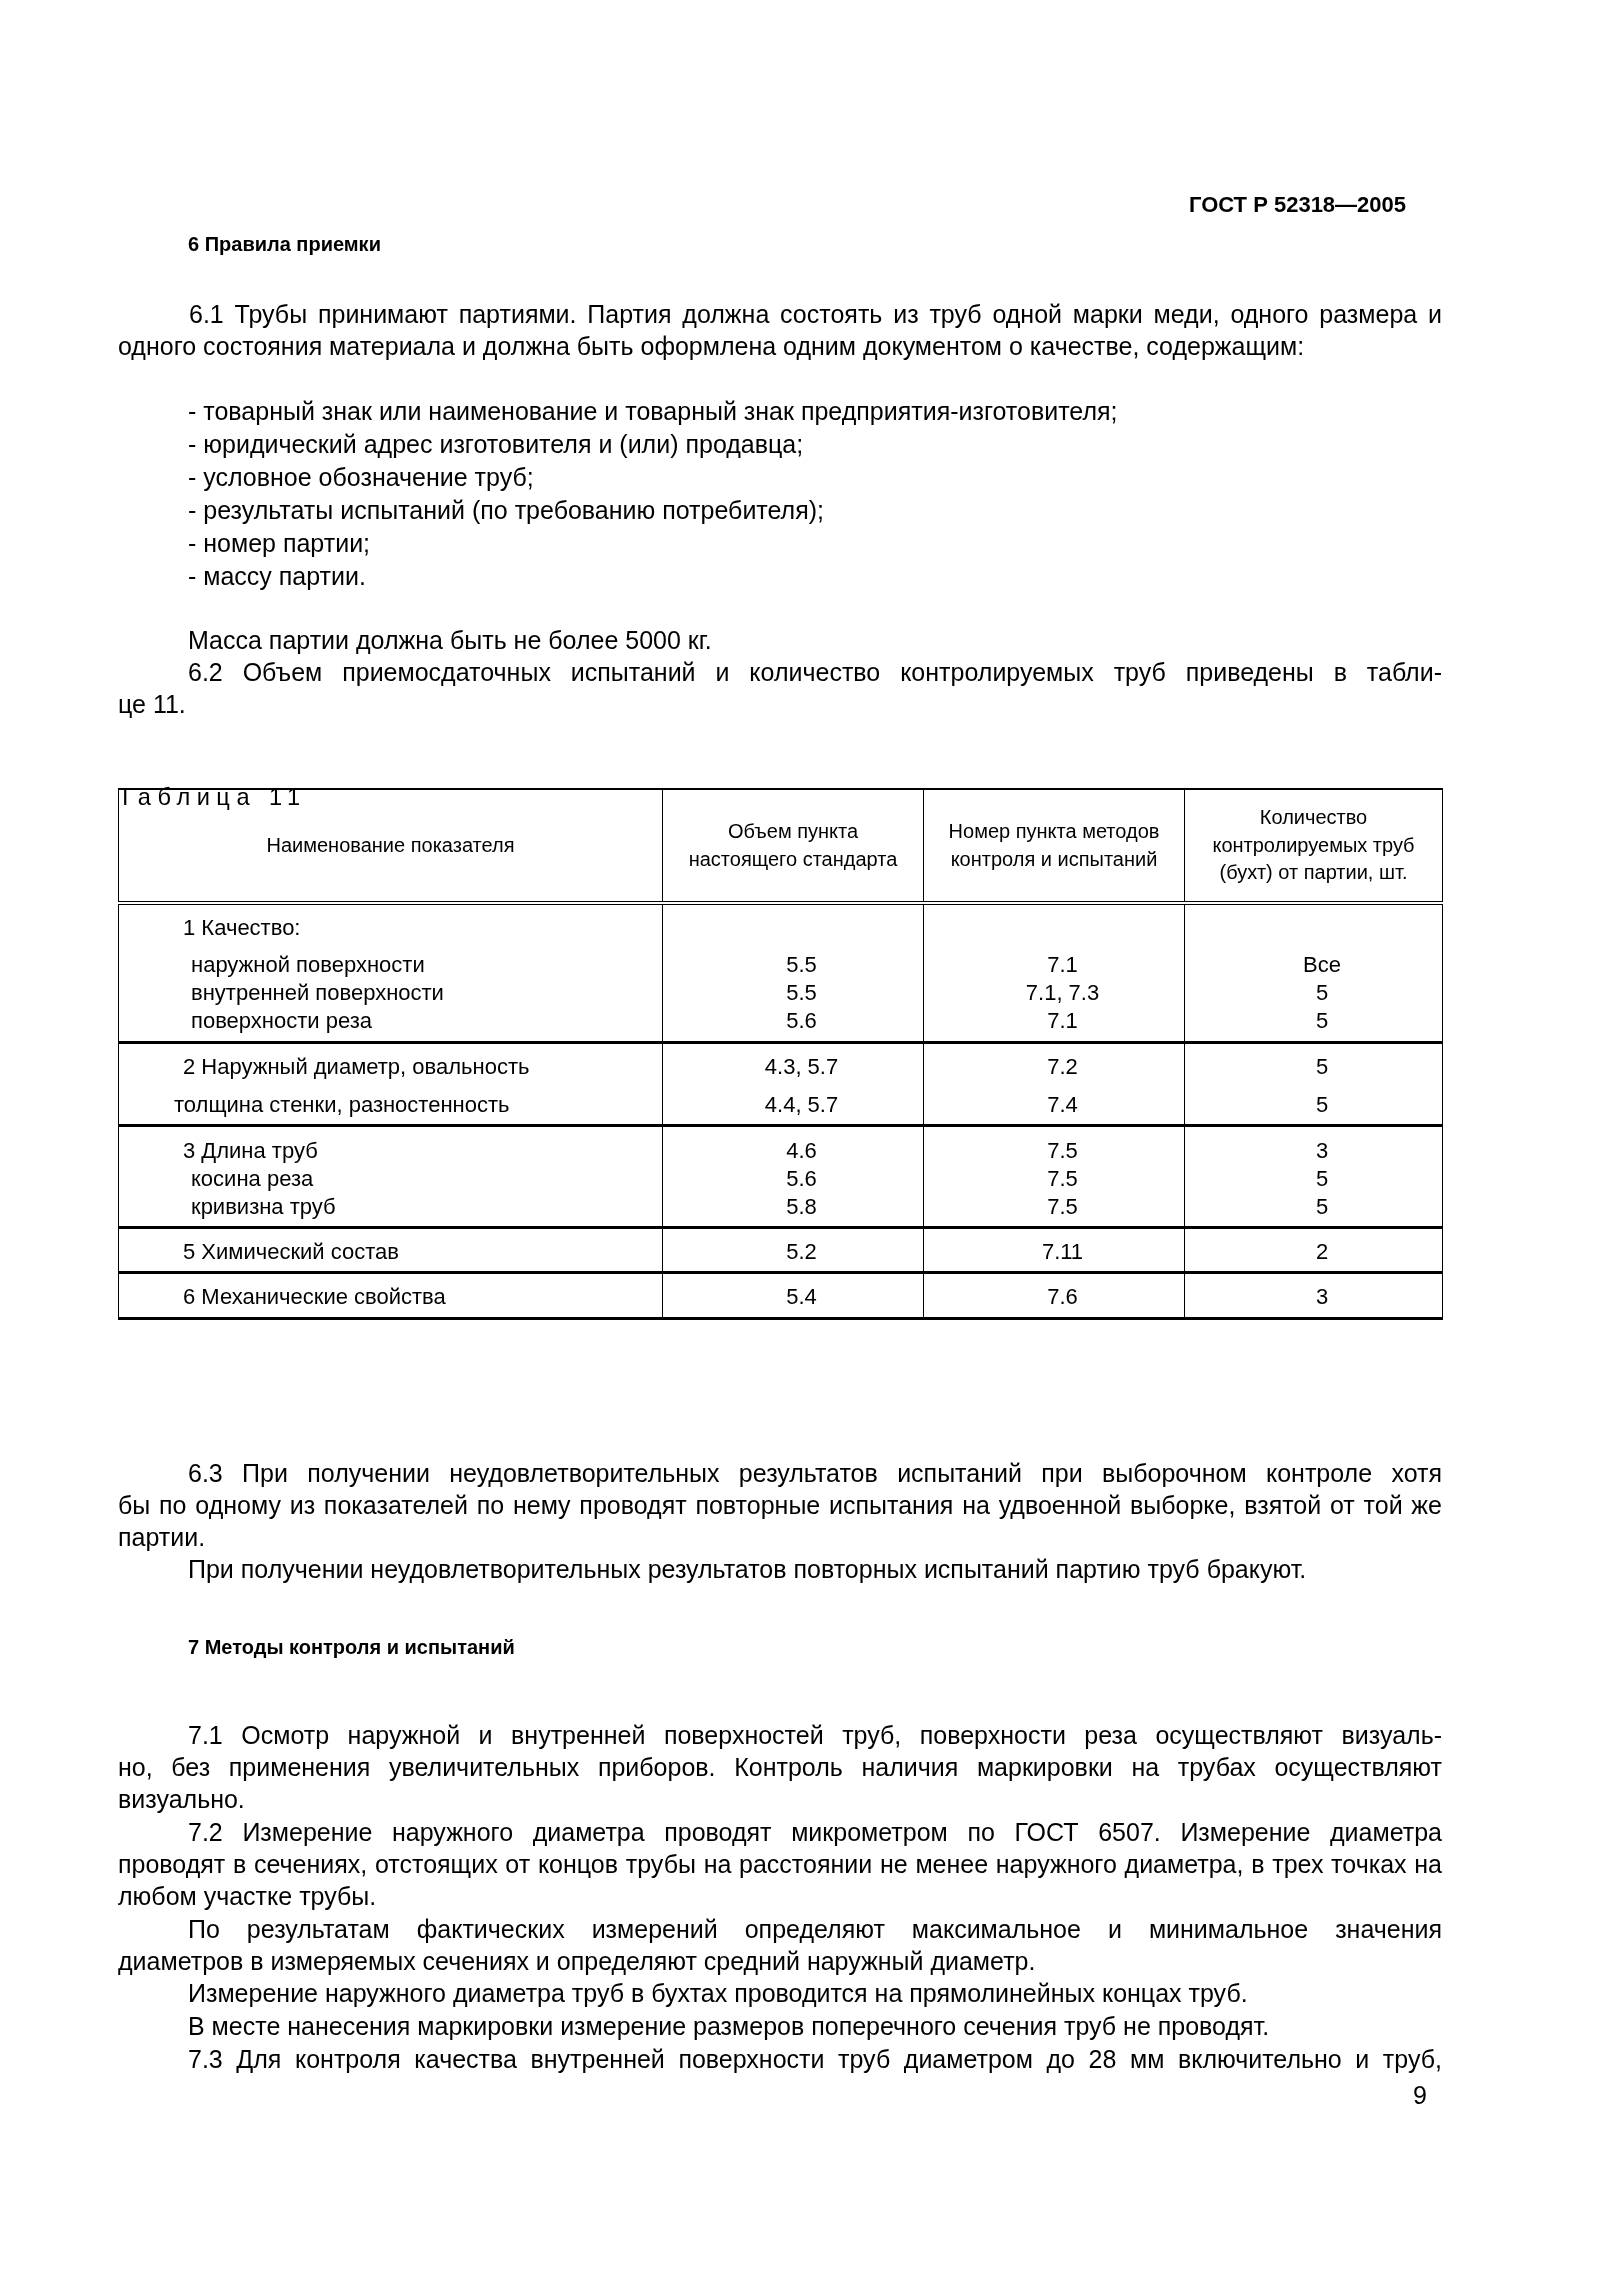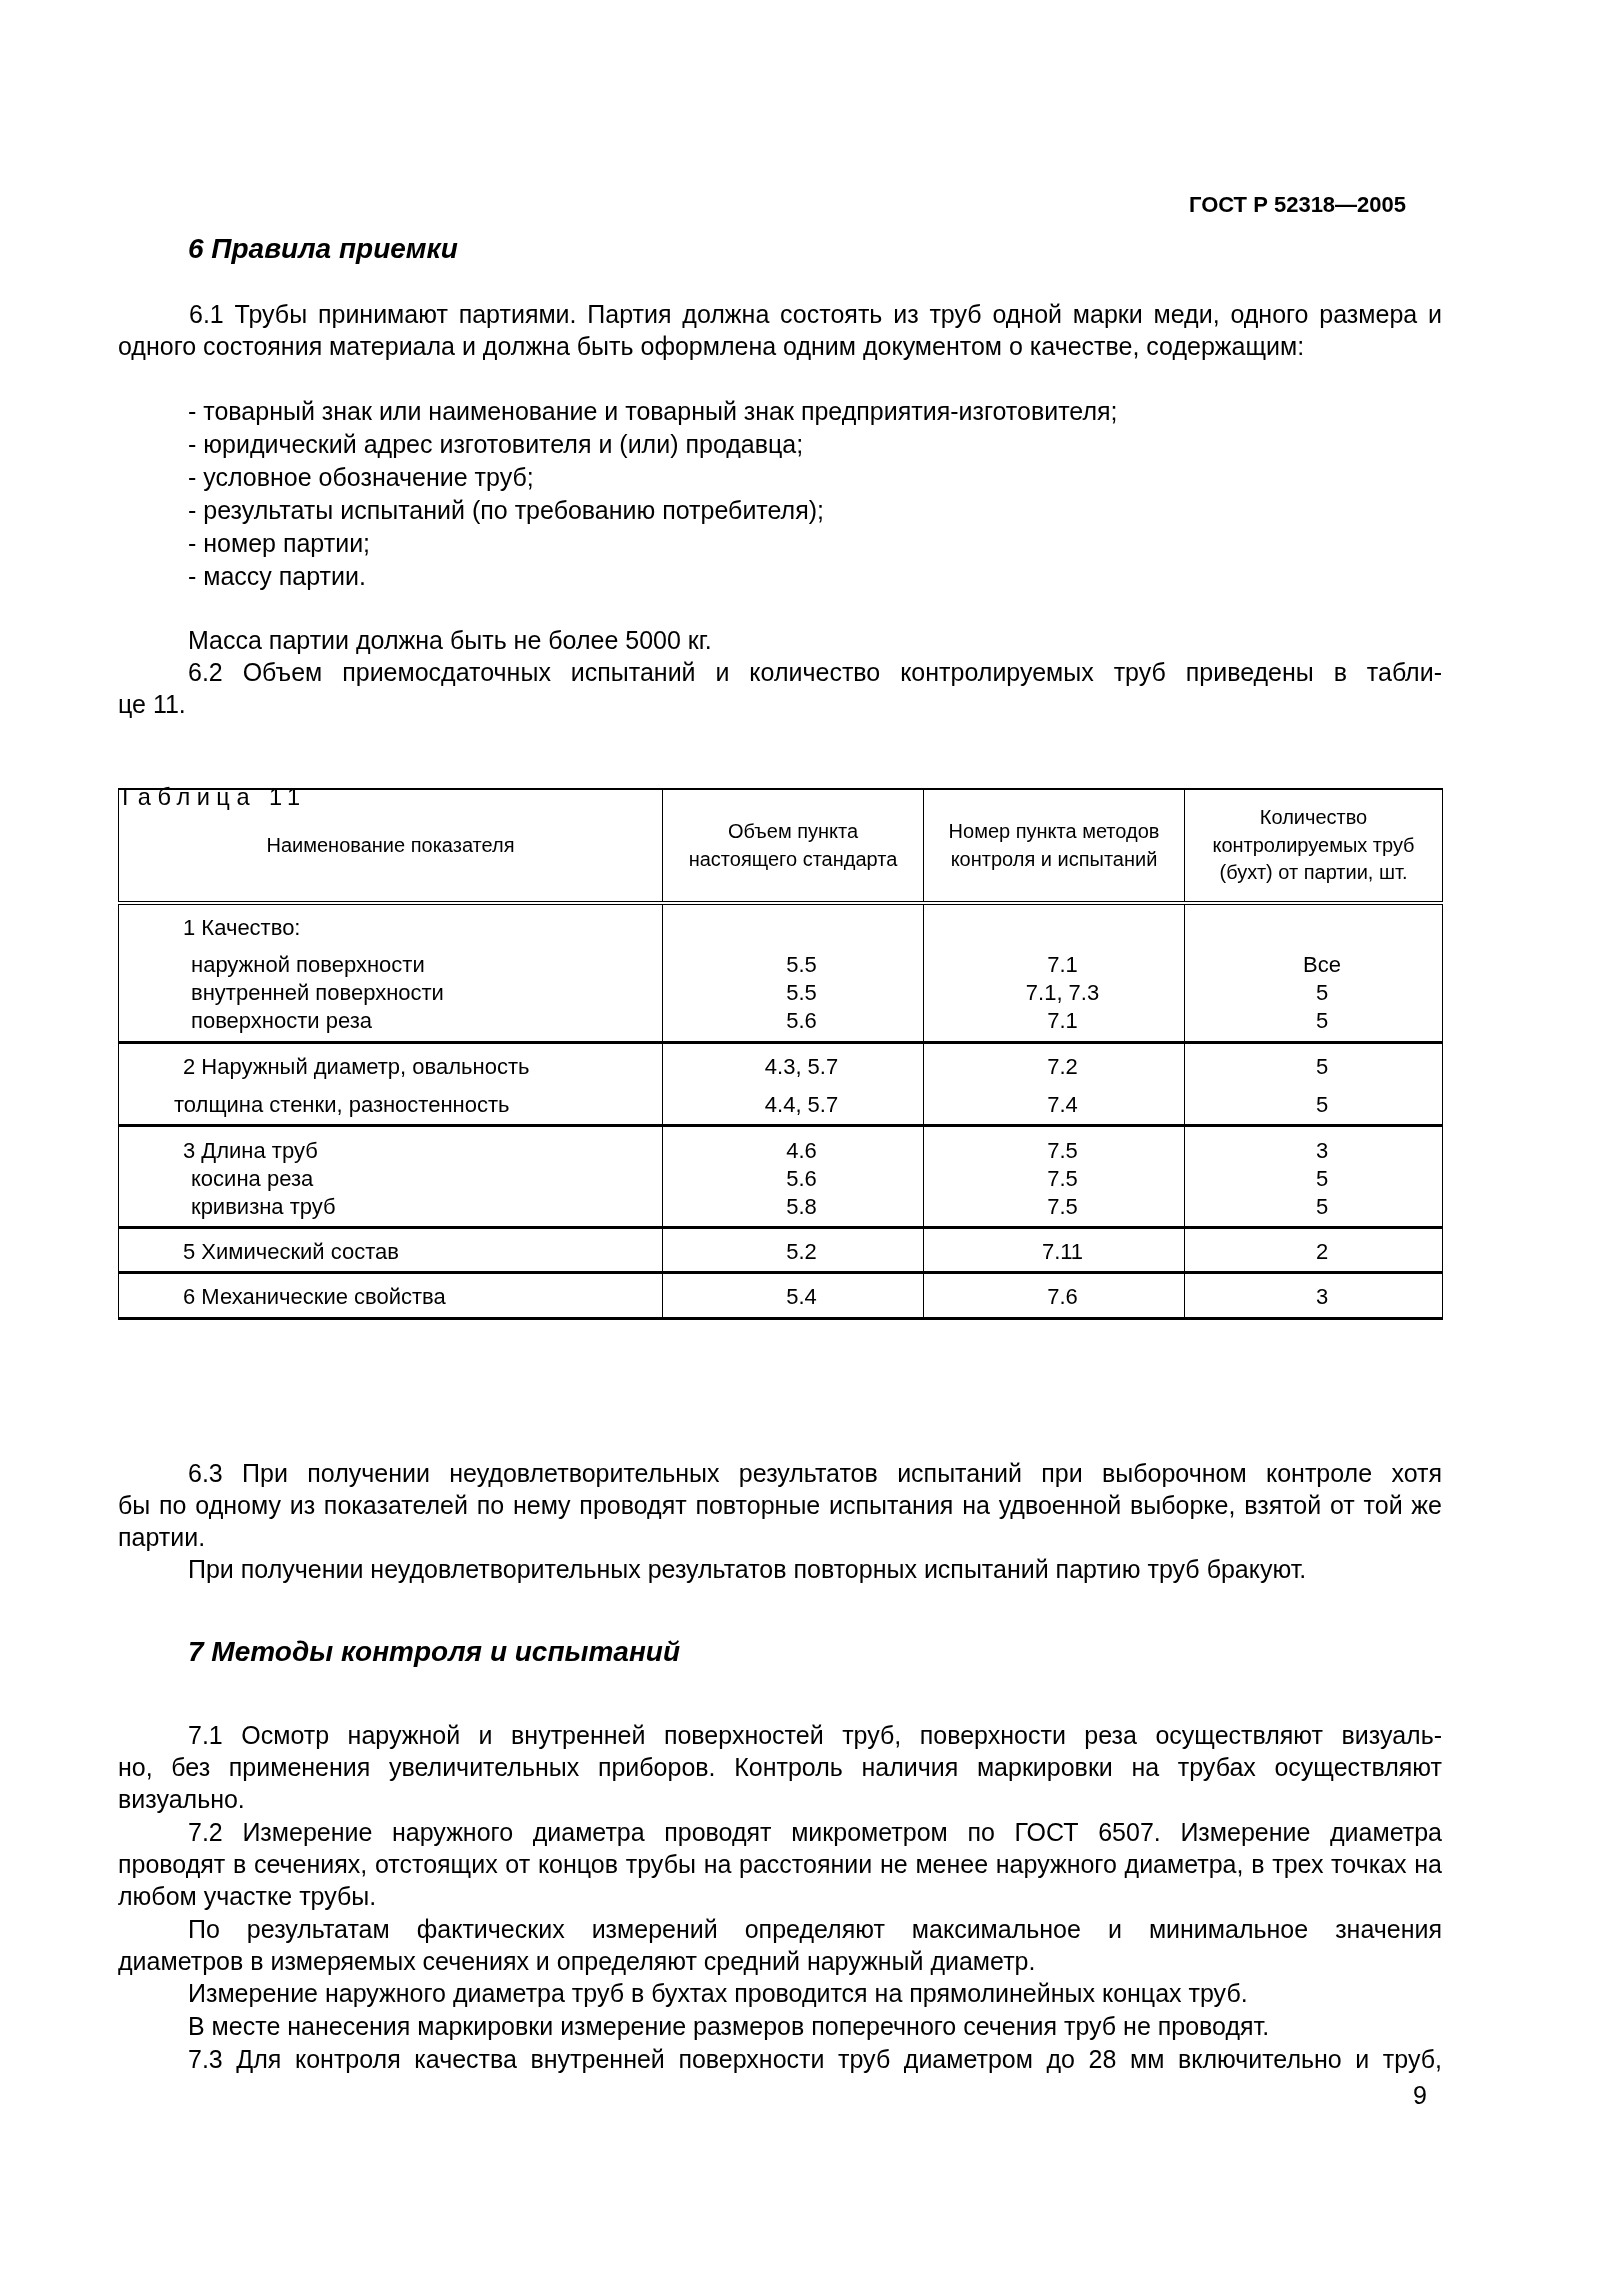--- a/index.html
+++ b/index.html
@@ -2,21 +2,21 @@
 <html style="font-size:10.5px"><head>
 <meta charset="utf-8">
 <style>
   html, body { margin: 0; padding: 0; background: #ffffff; }
   body {
     width: 1622px; height: 2295px; position: relative; overflow: hidden;
     font-family: "Liberation Sans", sans-serif; color: #000;
   }
   .abs { position: absolute; white-space: nowrap; }
   .std-code { left: 1152px; top: 162px; width: 291px; text-align: center; font-weight: bold; font-size: 22px; margin-top: 30px; }
-  .h-section { font-weight: bold; font-size: 28px; font-style: italic; }
+  .h-section { font-weight: bold; font-size: 20px; }
   .p { font-size: 25px; line-height: 32px; }
   .just { position: absolute; left: 118px; width: 1324px; font-size: 25px; line-height: 32px; text-align: justify; text-align-last: left; }
   .just.last-justify { text-align-last: justify; }
   .caption { left: 118px; top: 748px; font-size: 23.6px; letter-spacing: 6.5px; margin-top: 36px; }
   .bullets { left: 188px; top: 395px; font-size: 25px; line-height: 33px; }
   .bullets div { white-space: nowrap; }
   .page-num { left: 1413px; top: 2081px; font-size: 25px; }
 
   
   .tbl {

